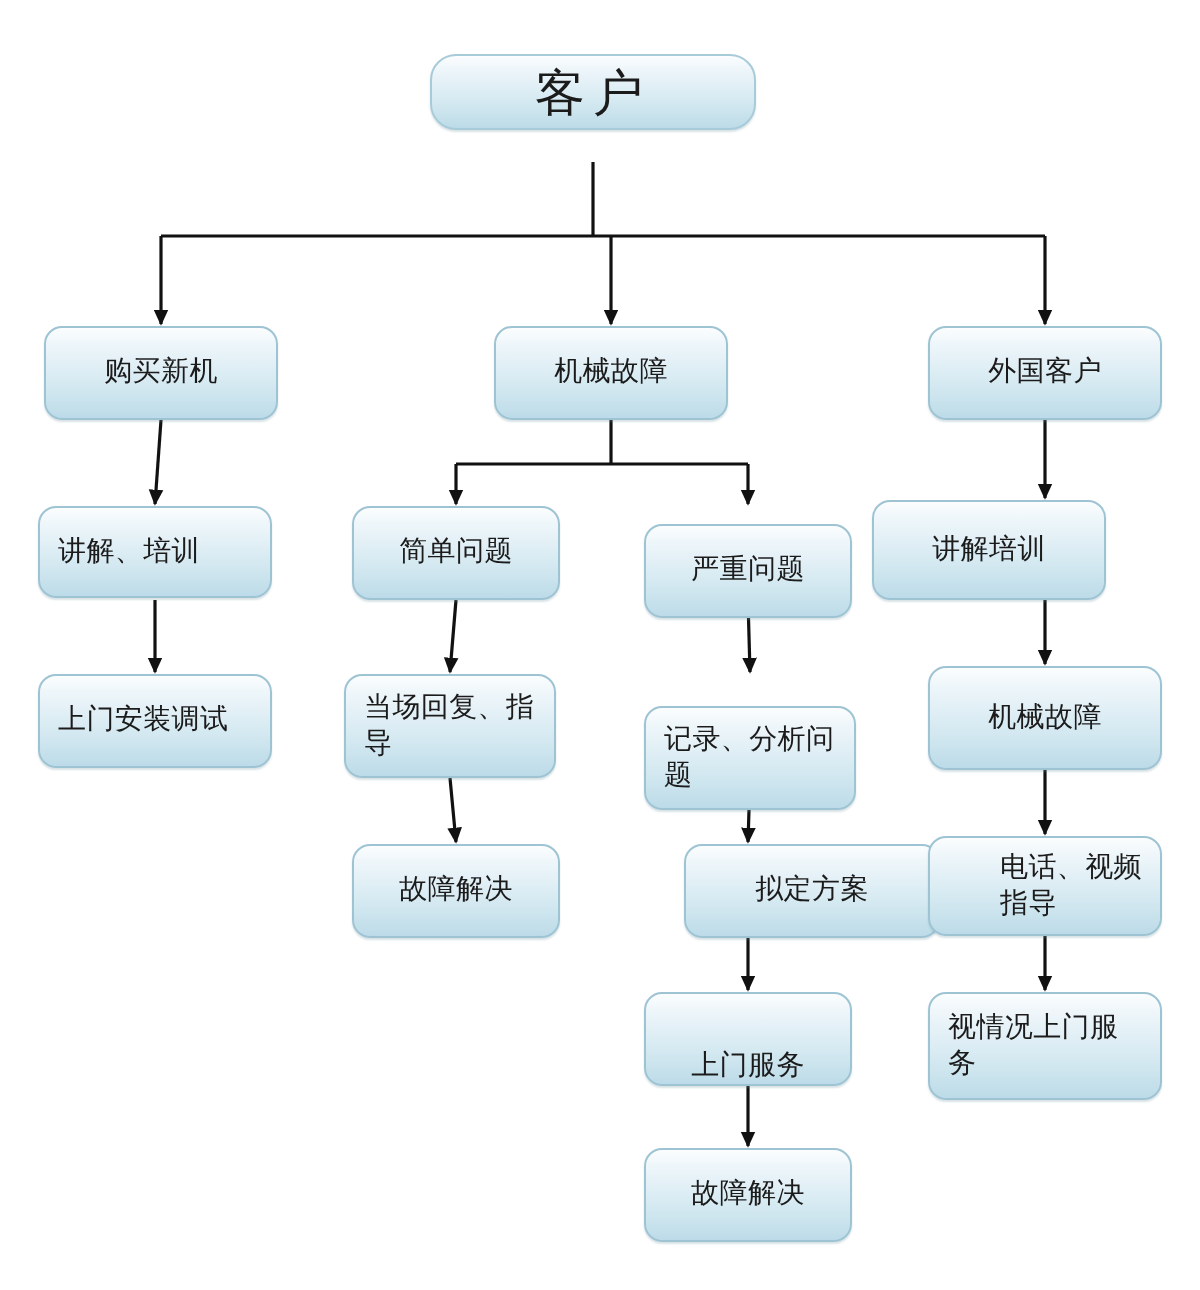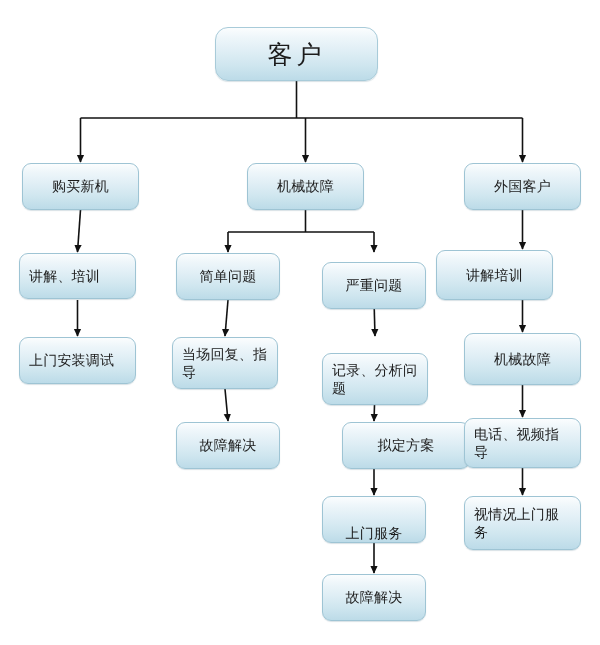--- a/index.html
+++ b/index.html
@@ -91,21 +91,21 @@
         <line x1="375" y1="389" x2="374" y2="421" stroke="#111111" stroke-width="1.6" marker-end="url(#arrow)"></line>
         <line x1="374" y1="469" x2="374" y2="495" stroke="#111111" stroke-width="1.6" marker-end="url(#arrow)"></line>
         <line x1="374" y1="543" x2="374" y2="573" stroke="#111111" stroke-width="1.6" marker-end="url(#arrow)"></line>
         <line x1="522.5" y1="210" x2="522.5" y2="249" stroke="#111111" stroke-width="1.6" marker-end="url(#arrow)"></line>
         <line x1="522.5" y1="300" x2="522.5" y2="332" stroke="#111111" stroke-width="1.6" marker-end="url(#arrow)"></line>
         <line x1="522.5" y1="385" x2="522.5" y2="417" stroke="#111111" stroke-width="1.6" marker-end="url(#arrow)"></line>
         <line x1="522.5" y1="468" x2="522.5" y2="495" stroke="#111111" stroke-width="1.6" marker-end="url(#arrow)"></line>
       </g>
   </svg>
   <div id="node-layer">
-      <div class="node center root" style="left: 215px; top: 27px; width: 163px; height: 54px;">
+      <div class="node center root" style="left: 215px; top: 27px; width: 163px; height: 38px;">
         <span class="label">客户</span>
       </div>
       <div class="node center" style="left: 22px; top: 163px; width: 117px; height: 47px;">
         <span class="label">购买新机</span>
       </div>
       <div class="node center" style="left: 247px; top: 163px; width: 117px; height: 47px;">
         <span class="label">机械故障</span>
       </div>
       <div class="node center" style="left: 464px; top: 163px; width: 117px; height: 47px;">
         <span class="label">外国客户</span>
@@ -135,21 +135,21 @@
       </div>
       <div class="node center" style="left: 464px; top: 333px; width: 117px; height: 52px;">
         <span class="label">机械故障</span>
       </div>
       <div class="node center" style="left: 176px; top: 422px; width: 104px; height: 47px;">
         <span class="label">故障解决</span>
       </div>
       <div class="node center" style="left: 322px; top: 422px; width: 128px; height: 47px; margin-left: 20px;">
         <span class="label">拟定方案</span>
       </div>
-      <div class="node" style="left: 464px; top: 418px; width: 117px; height: 50px;">
+      <div class="node" style="left: 464px; top: 418px; width: 117px; height: 50px; padding-left: 26px;">
         <span class="label">电话、视频指导</span>
       </div>
       <div class="node center" style="left: 322px; top: 496px; width: 104px; height: 47px; align-items: flex-end;">
         <span class="label">上门服务</span>
       </div>
       <div class="node" style="left: 464px; top: 496px; width: 117px; height: 54px;">
         <span class="label">视情况上门服
 务</span>
       </div>
       <div class="node center" style="left: 322px; top: 574px; width: 104px; height: 47px;">

